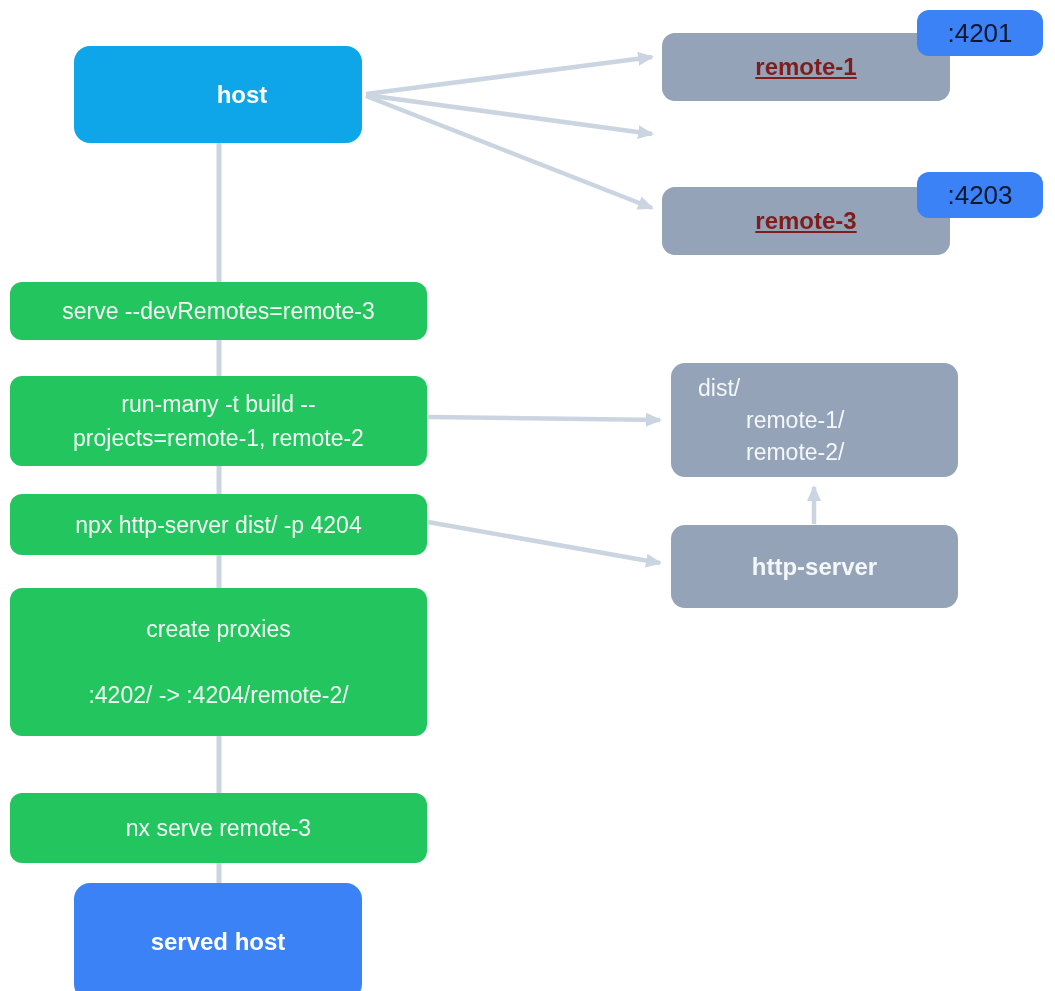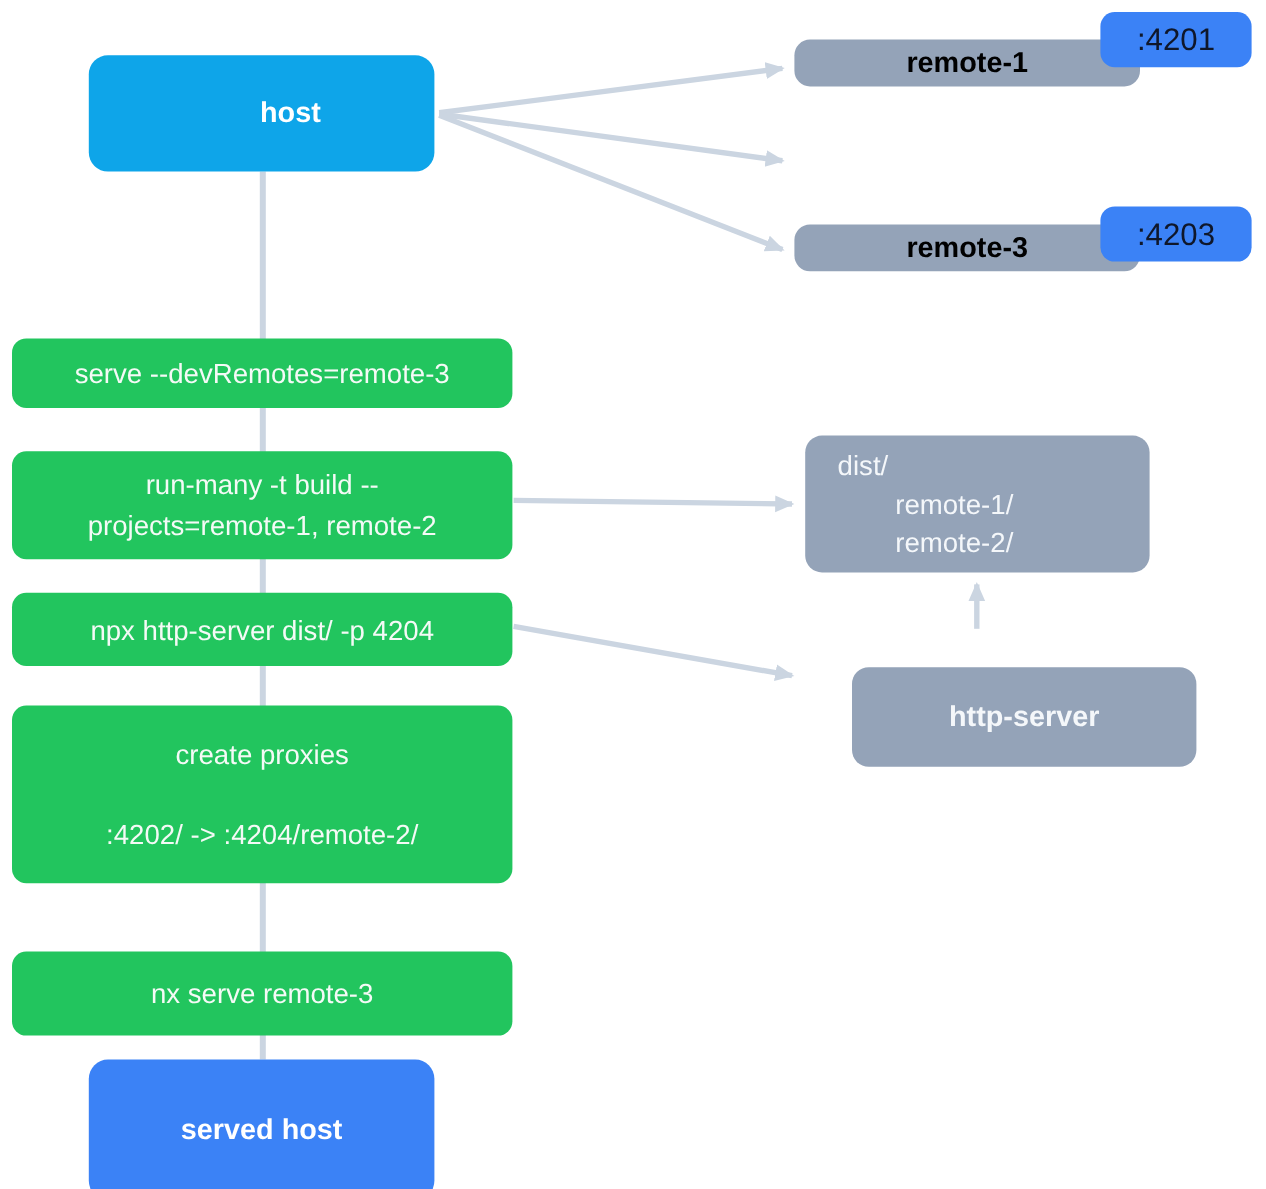--- a/index.html
+++ b/index.html
@@ -39,25 +39,26 @@
     border-radius: 16px;
     padding-left: 48px;
   }
   .served-host-node {
     left: 74px; top: 883px; width: 288px; height: 117px;
     background: var(--c-port, #3b82f6);
     font-size: 24px; font-weight: bold;
     border-radius: 16px;
   }
   .remote-node {
-    left: 662px; width: 288px; height: 39px;
+    left: 662px; width: 288px; height: 68px;
     background: var(--c-remote, #94a3b8);
     font-size: 24px; font-weight: bold;
     border-radius: 13px;
-    color: #000000;
+    color: #7f1d1d;
+    text-decoration: underline;
   }
   .remote-1 { top: 33px; }
   .remote-2 { top: 110px; }
   .remote-3 { top: 187px; }
   .port-badge {
     position: absolute;
     z-index: 2;
     left: 917px; width: 126px; height: 46px;
     background: var(--c-port, #3b82f6);
     border-radius: 12px;
@@ -90,25 +91,24 @@
     font-size: 23px;
     color: #f4f7fa;
     align-items: flex-start;
     text-align: left;
     padding: 6px 0 6px 27px;
     line-height: 32px;
   }
   .dist-node .line { display: block; min-height: 32px; }
   .dist-node .indent { padding-left: 48px; }
   .http-server-node {
-    left: 710px; top: 525px; width: 287px; height: 83px;
+    left: 671px; top: 525px; width: 287px; height: 83px;
     background: var(--c-remote, #94a3b8);
     font-size: 24px; font-weight: bold;
     color: #f4f7fa;
-    margin-top: 31px;
   }
 </style>
 </head>
 <body>
 
 <div class="canvas">
 
   <svg class="arrows" viewBox="0 0 1055 991" xmlns="http://www.w3.org/2000/svg">
     <defs>
       <marker id="arw" markerUnits="userSpaceOnUse" markerWidth="18" markerHeight="18" refX="14" refY="8" orient="auto">

